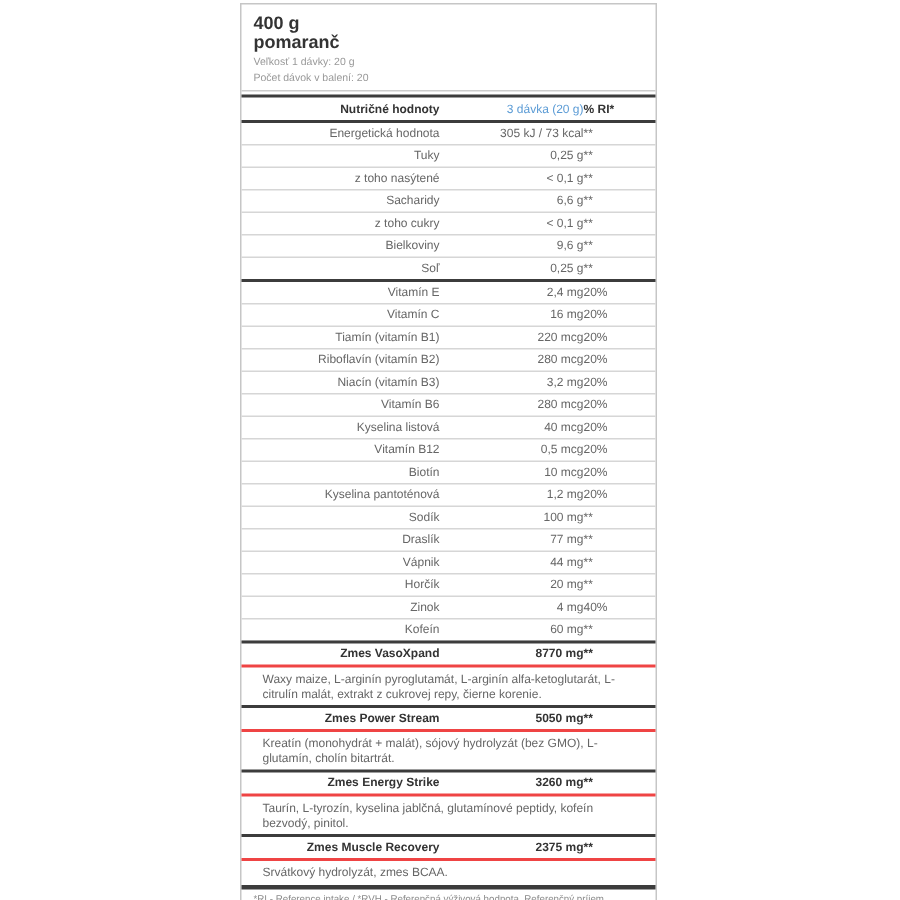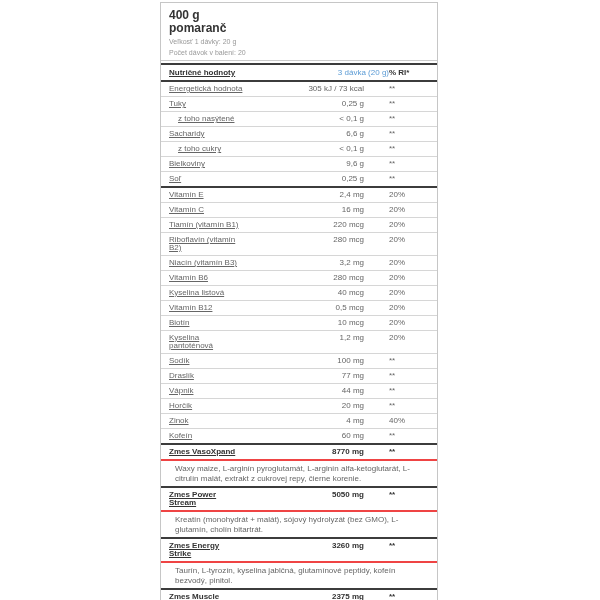--- a/index.html
+++ b/index.html
@@ -29,31 +29,30 @@
     display: flex; align-items: baseline;
     margin-top: 2px;
     border-top: 2px solid #3c3c3c;
     border-bottom: 2px solid #3c3c3c;
     padding: 3px 8px;
     font-size: 8px; line-height: 9px;
   }
   .thead .col-label { font-weight: bold; color: #333; }
   .thead .col-val  { color: #5b9bd5; }
   .thead .col-ri   { font-weight: bold; color: #333; }
-  .col-label { flex: 1; text-align: left; text-decoration: underline; }
+  .col-label { flex: 1; text-align: right; }
   .col-val   { width: 96px; text-align: right; }
   .col-ri    { width: 40px; }
   
   .row {
     display: flex; align-items: baseline;
     padding: 3px 8px;
     font-size: 8px; line-height: 8px;
     color: #666;
     border-bottom: 1px solid #d6d6d6;
-    gap: 25px;
   }
   .row.indent .col-label { padding-left: 9px; }
   .row.thick { border-bottom: 2px solid #3c3c3c; }
   .row.blend {
     font-weight: bold; color: #333;
     border-top: 2px solid #3c3c3c;
     border-bottom: 2px solid #ef4444;
     margin-top: -1px;
   }
   .row.ingredients {

